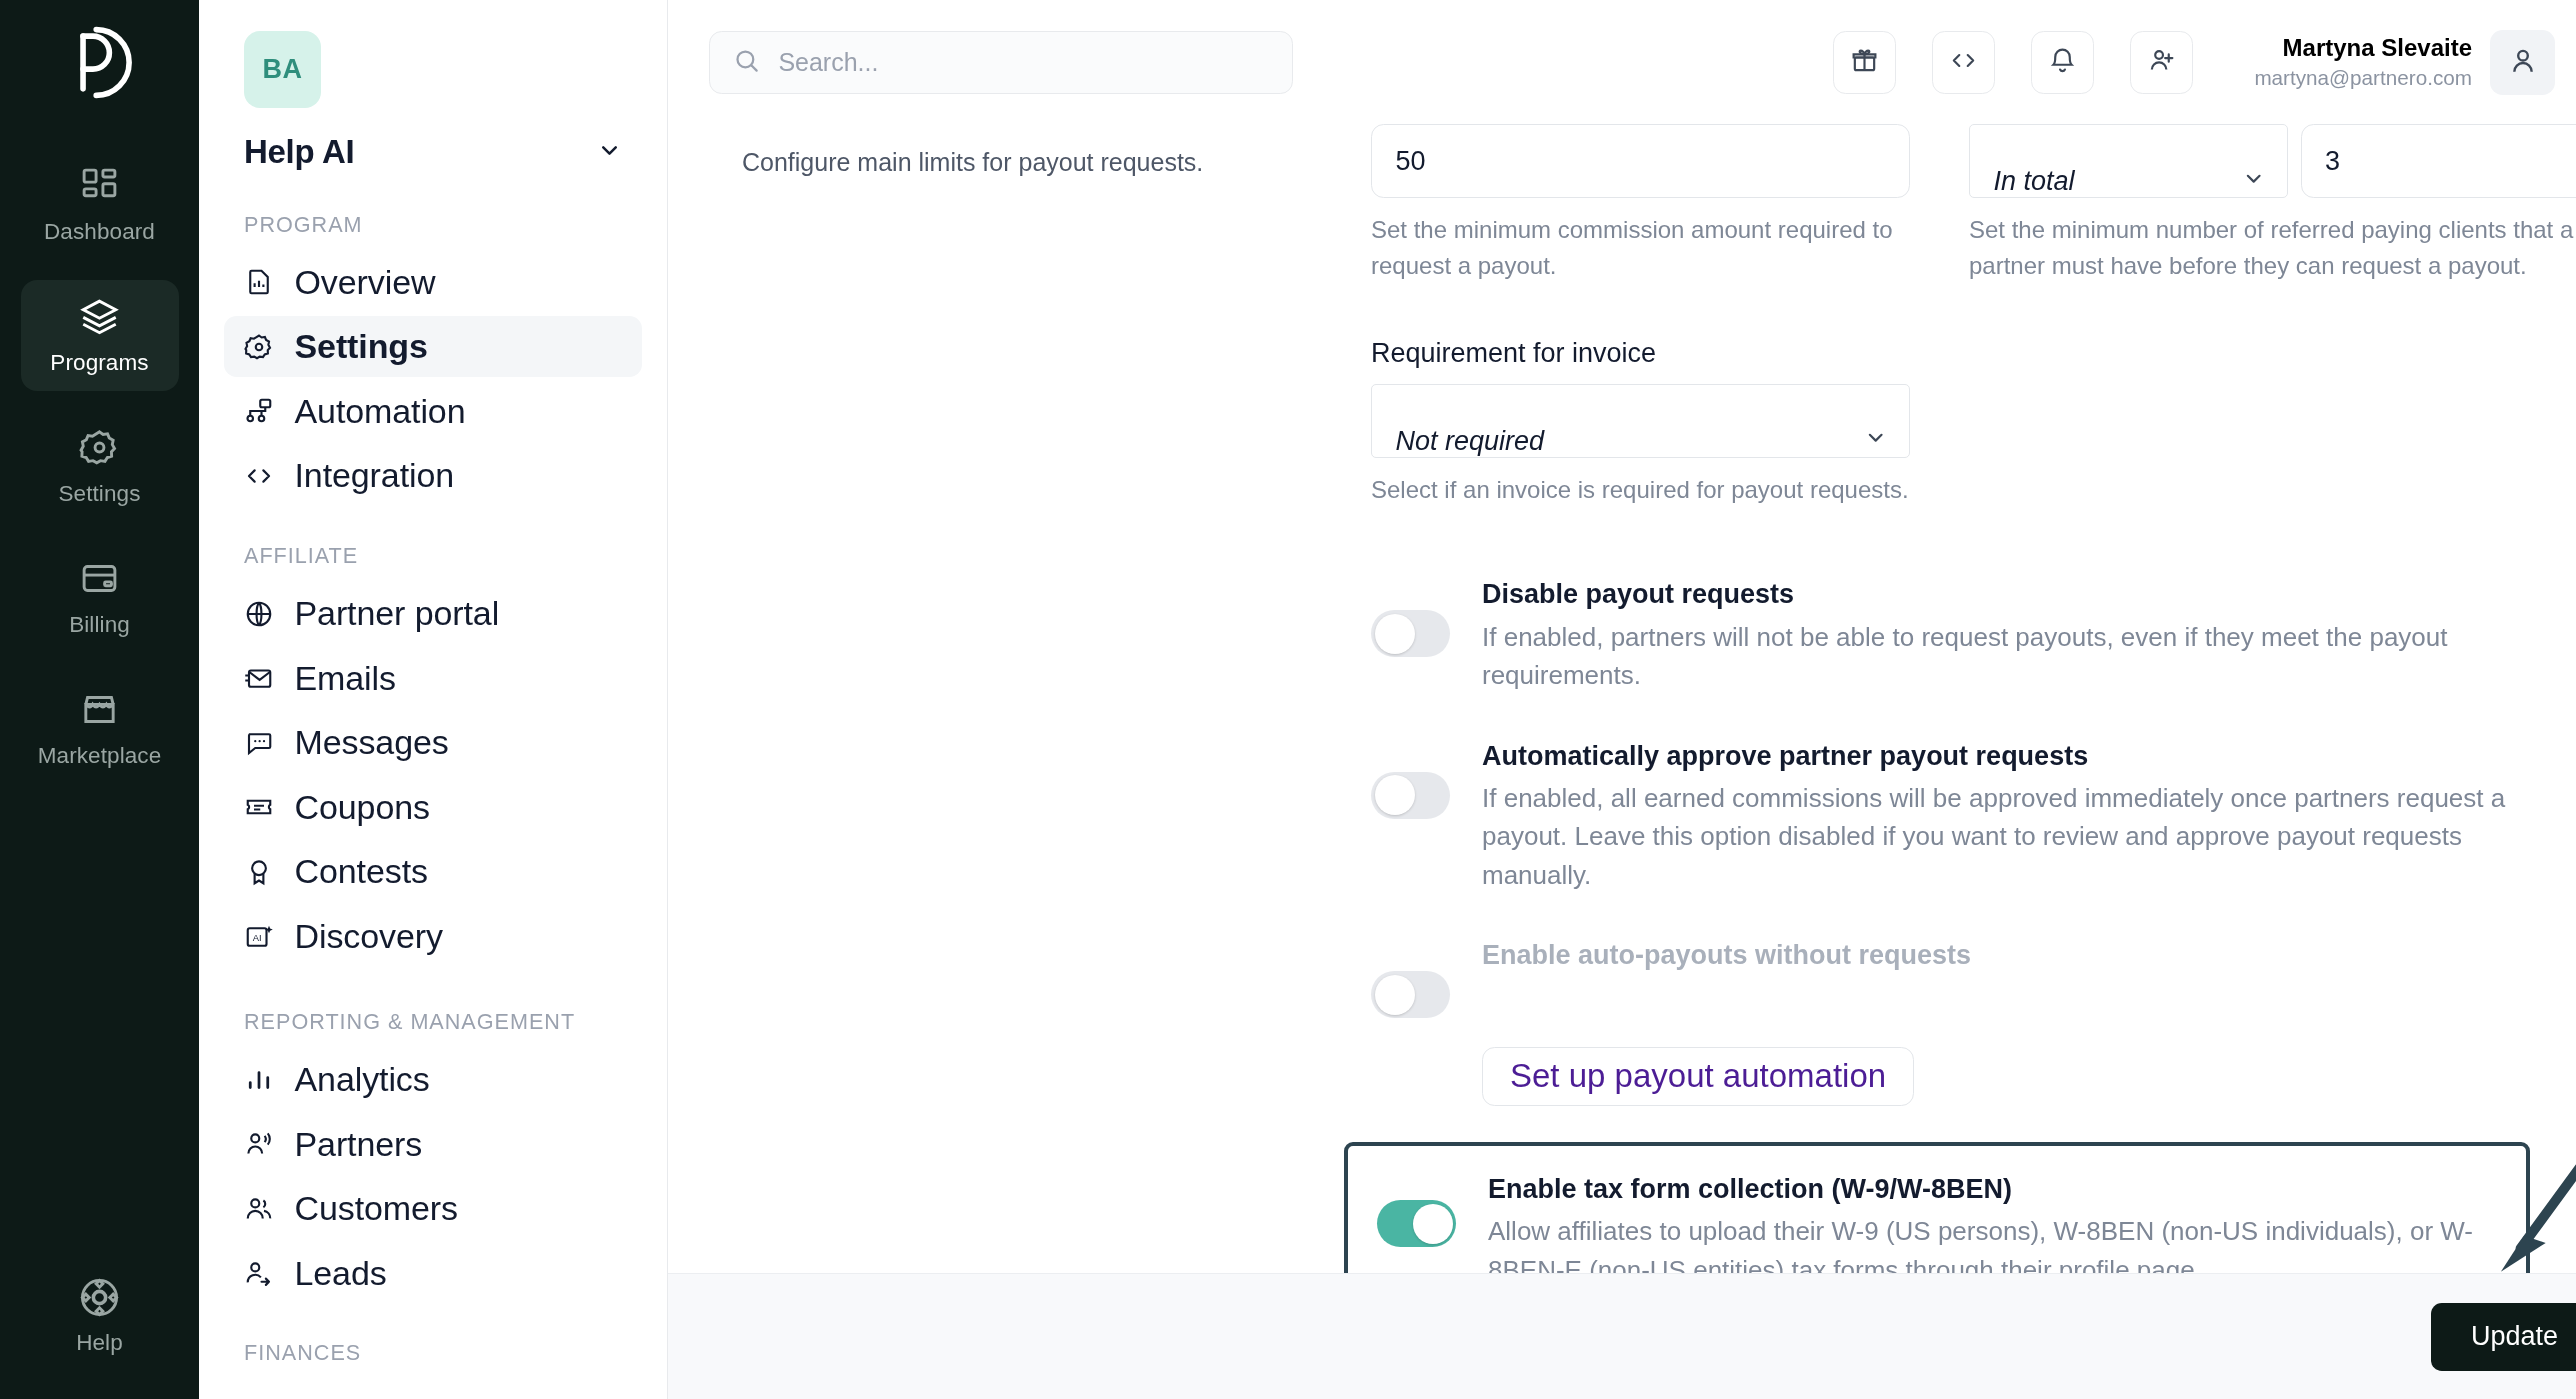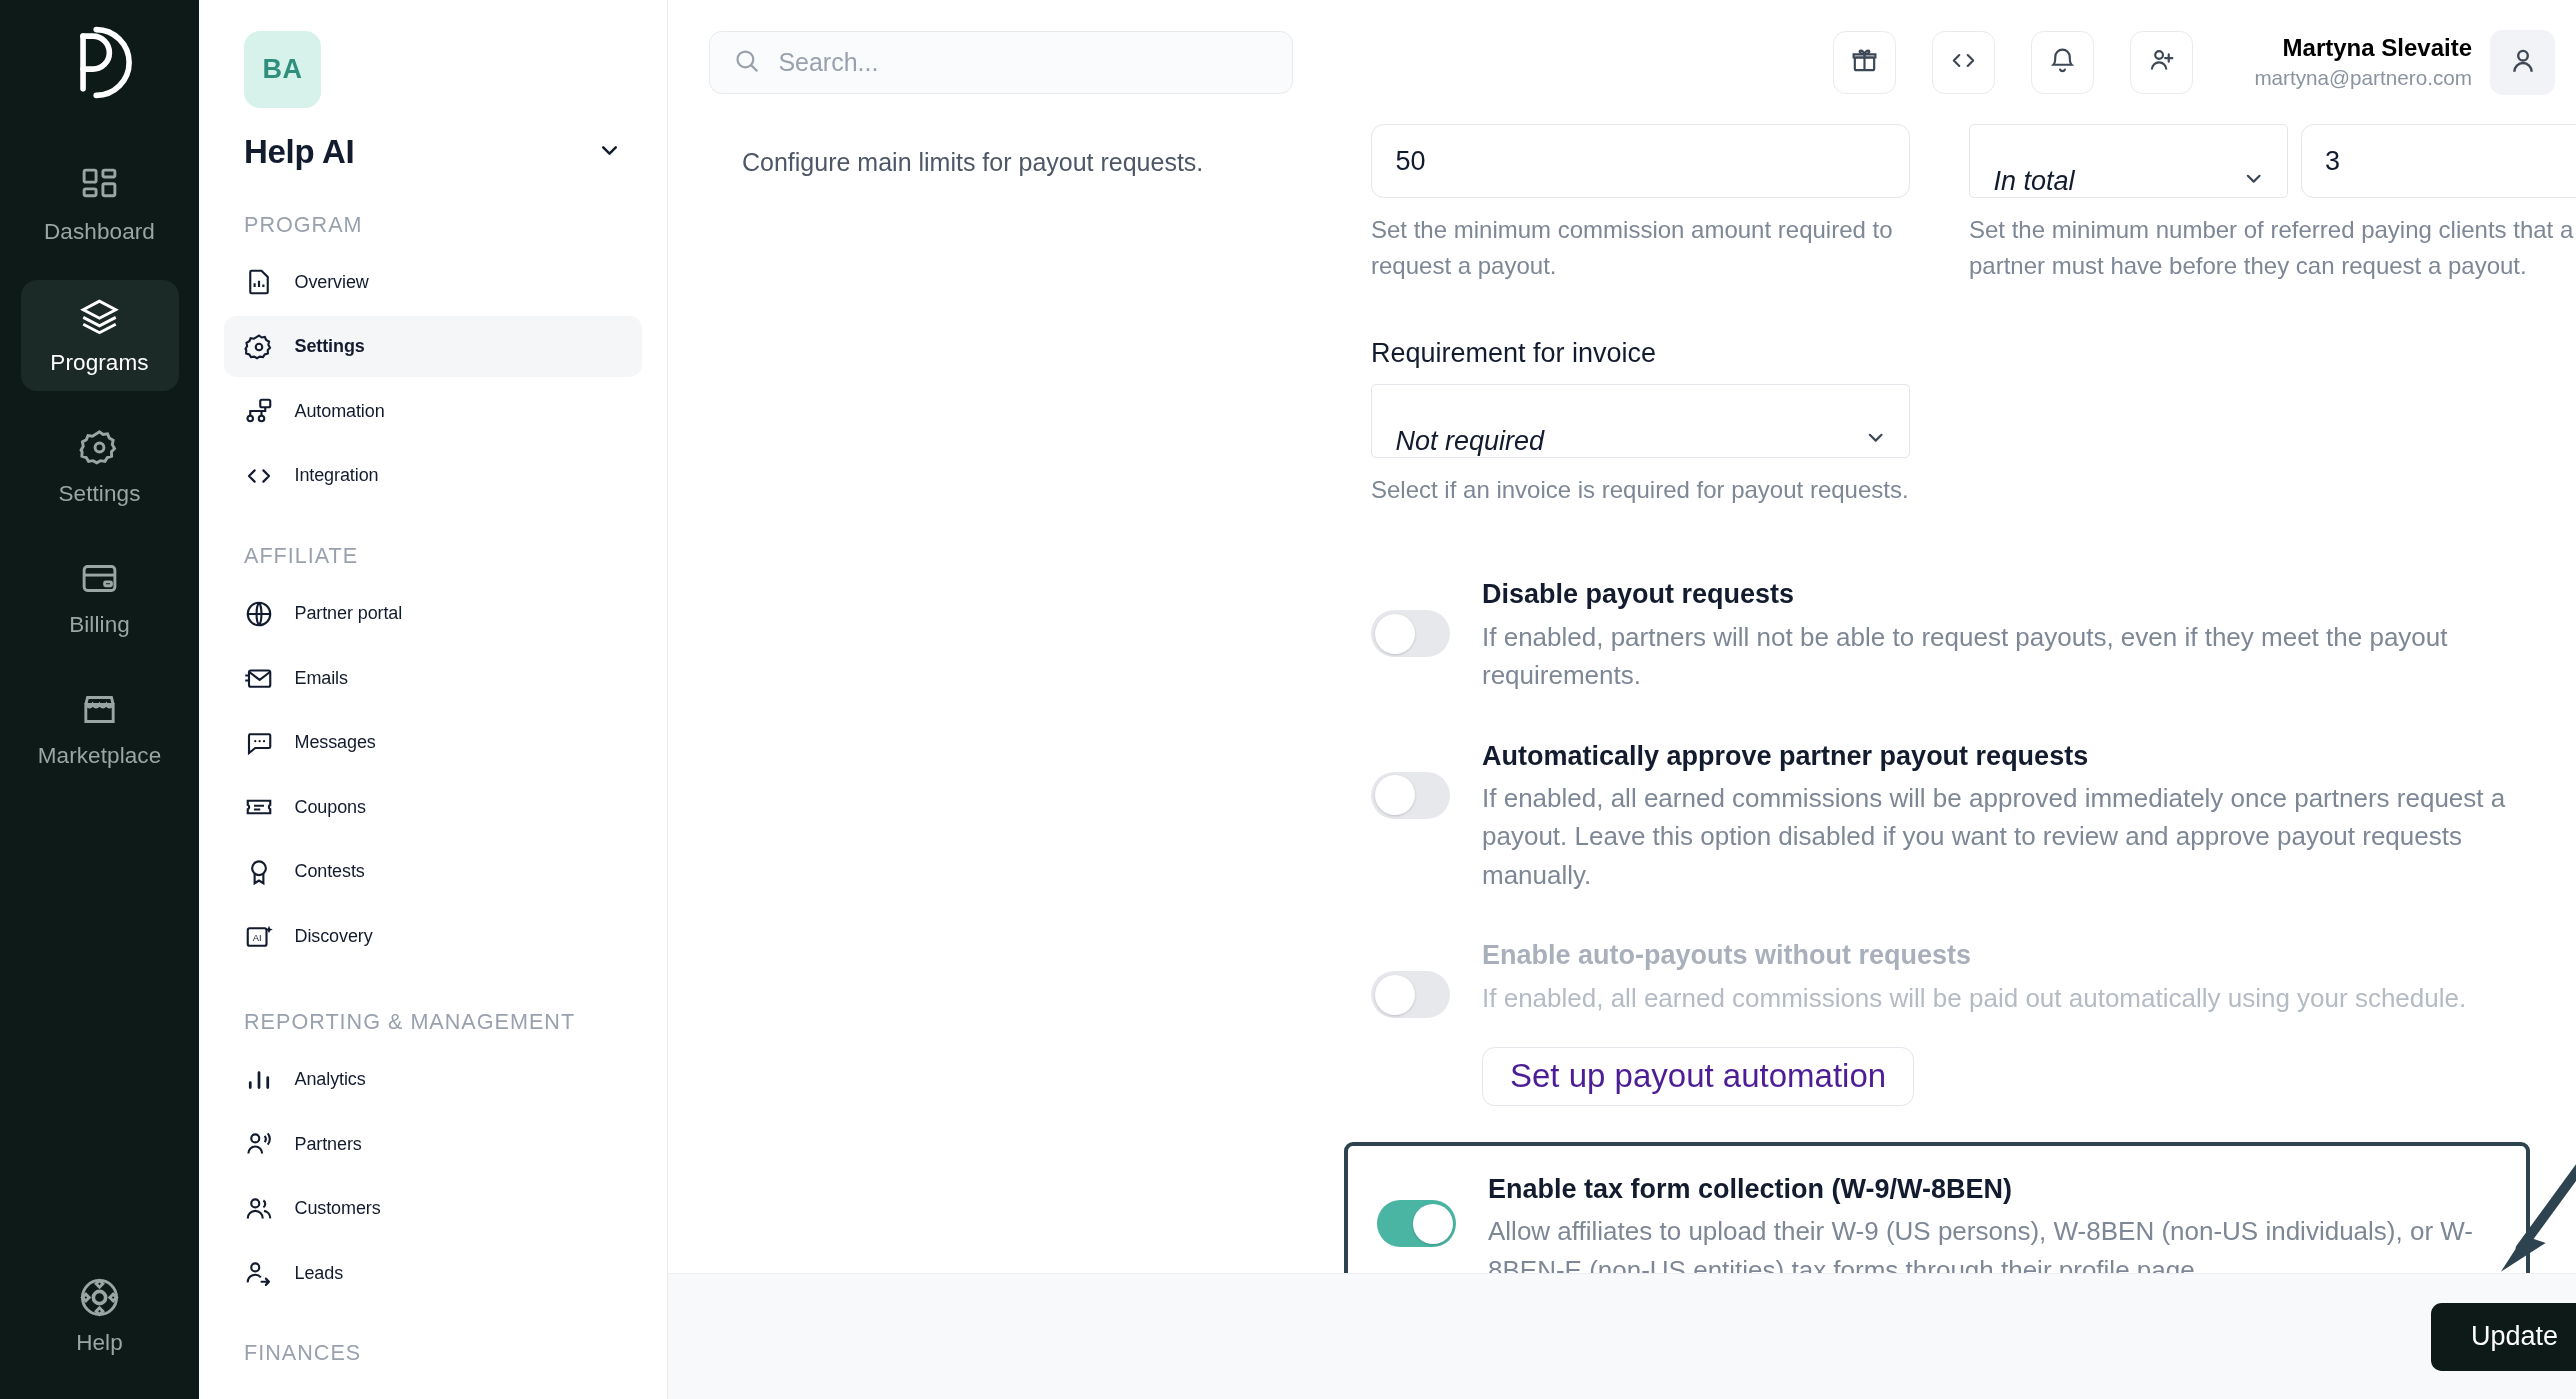--- a/index.html
+++ b/index.html
@@ -58,21 +58,21 @@
   }
   .sec-head.tall { margin-top: 5.4px; }
   .nav-item {
     display: flex; align-items: center; gap: 20px;
     height: 61px; padding: 0 20px; border-radius: 12.6px; cursor: pointer;
     margin-bottom: 3.6px;
   }
   .nav-item.active { background: #f4f6f8; }
   .nav-ico { width: 30.5px; height: 30.5px; display: flex; align-items: center; justify-content: center; flex: 0 0 30.5px; }
   .nav-ico svg { width: 30px; height: 30px; stroke: #131b2e; fill: none; stroke-width: 1.7; }
-  .nav-lbl { font-size: 18px; color: #131b2e; letter-spacing: -0.1px; }
+  .nav-lbl { font-size: 34px; color: #131b2e; letter-spacing: -0.1px; }
   .nav-item.active .nav-lbl { font-weight: 700; }
   .grp-gap { height: 32px; }
 
   
   .main { flex: 1; height: 1399px; display: flex; flex-direction: column; position: relative; background: #fff; }
 
   .topbar {
     height: 124px; min-height: 124px; display: flex; align-items: center;
     padding: 0 50px 0 41px; background: #ffffff; gap: 23.4px;
   }
@@ -572,21 +572,20 @@
                   <div class="tdesc">If enabled, all earned commissions will be approved immediately once partners request a payout. Leave this option disabled if you want to review and approve payout requests manually.</div>
                 </div>
               </div>
 
               <div class="trow muted">
                 <div class="tsw">
                     <div class="knob"></div>
                   </div>
                 <div class="ttxt">
                   <div class="ttitle">Enable auto-payouts without requests</div>
-                  <div class="tdesc">If enabled, all earned commissions will be paid out automatically using your schedule.</div>
                 </div>
               </div>
 
               <div class="auto-btn">Set up payout automation</div>
 
               <div class="hl-box">
                 <div class="trow">
                   <div class="tsw on">
                       <div class="knob"></div>
                     </div>

